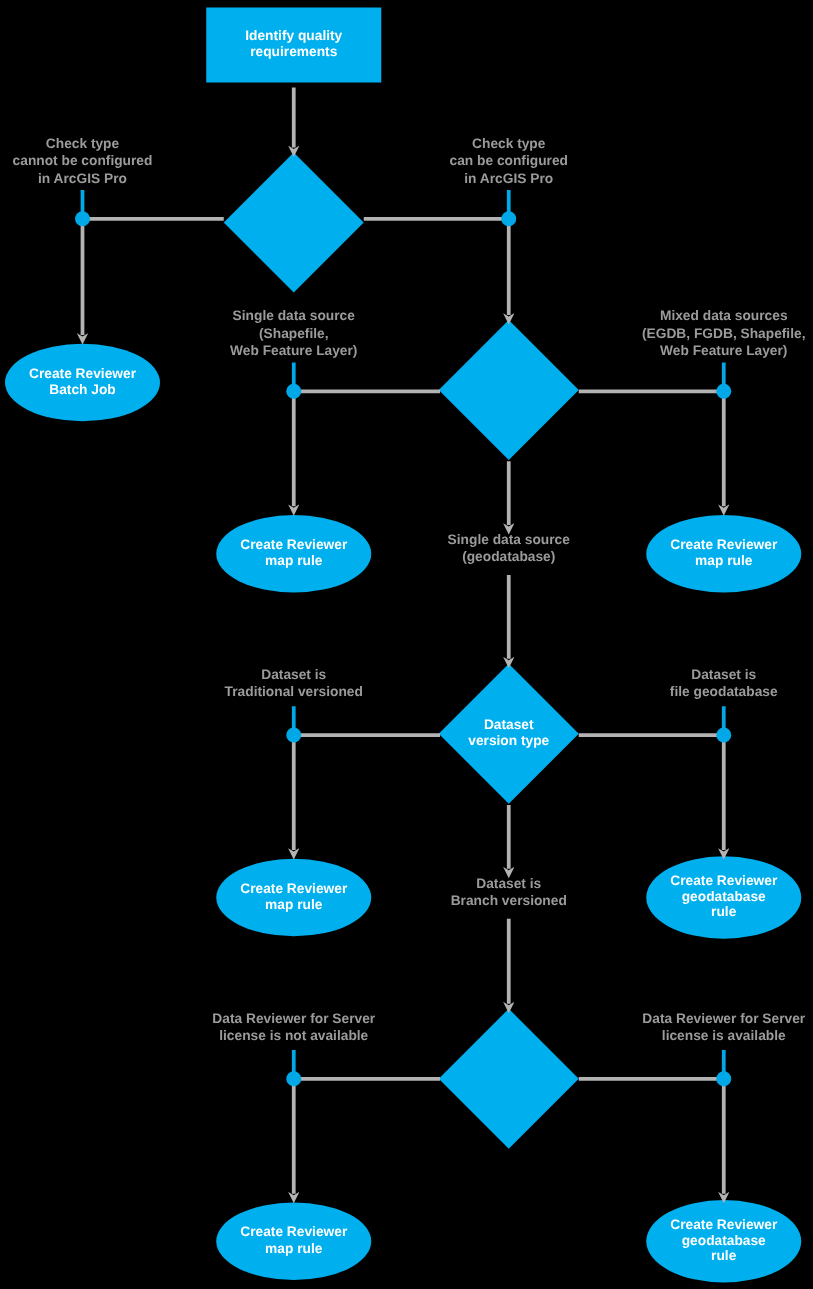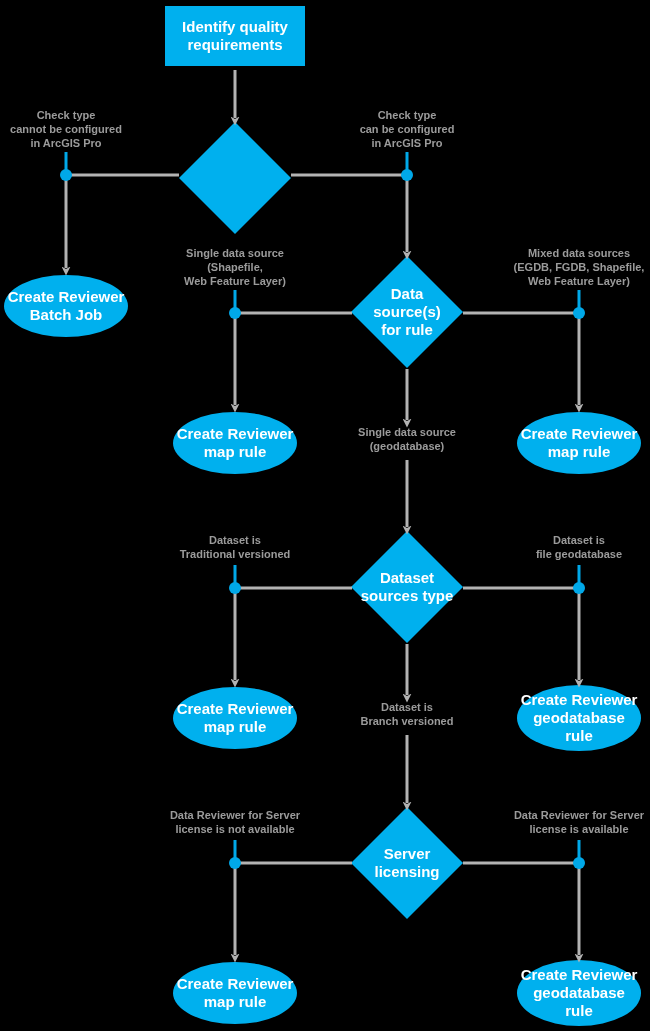--- a/index.html
+++ b/index.html
@@ -20,21 +20,21 @@
   #flow-svg {
     position: absolute;
     left: 0;
     top: 0;
     width: 650px;
     height: 1031px;
   }
   .node-label {
     position: absolute;
     color: #ffffff;
-    font-size: 15px;
+    font-size: 11px;
     font-weight: bold;
     line-height: 1.18;
     text-align: center;
     white-space: pre-line;
     pointer-events: none;
     display: flex;
     align-items: center;
     justify-content: center;
   }
   .edge-label {
@@ -113,36 +113,31 @@
         <circle cx="579" cy="588" r="6" fill="#00a8e8"></circle>
         <circle cx="235" cy="863" r="6" fill="#00a8e8"></circle>
         <circle cx="579" cy="863" r="6" fill="#00a8e8"></circle>
       </g>
   </svg>
 
   <div class="node-label" id="nl0" style="left: 165px; top: 6px; width: 140px; height: 60px;">Identify quality
 requirements</div>
   <div class="node-label" id="nl2" style="left: 4px; top: 275px; width: 124px; height: 62px;">Create Reviewer
 Batch Job</div>
-  <div class="node-label" id="nl3" style="left: 351px; top: 256px; width: 112px; height: 112px;">Data
-source(s)
-for rule</div>
   <div class="node-label" id="nl4" style="left: 173px; top: 412px; width: 124px; height: 62px;">Create Reviewer
 map rule</div>
   <div class="node-label" id="nl5" style="left: 517px; top: 412px; width: 124px; height: 62px;">Create Reviewer
 map rule</div>
   <div class="node-label" id="nl6" style="left: 351px; top: 531px; width: 112px; height: 112px;">Dataset
-sources type</div>
+version type</div>
   <div class="node-label" id="nl7" style="left: 173px; top: 687px; width: 124px; height: 62px;">Create Reviewer
 map rule</div>
   <div class="node-label" id="nl8" style="left: 517px; top: 685px; width: 124px; height: 66px;">Create Reviewer
 geodatabase
 rule</div>
-  <div class="node-label" id="nl9" style="left: 351px; top: 807px; width: 112px; height: 112px;">Server
-licensing</div>
   <div class="node-label" id="nl10" style="left: 173px; top: 962px; width: 124px; height: 62px;">Create Reviewer
 map rule</div>
   <div class="node-label" id="nl11" style="left: 517px; top: 960px; width: 124px; height: 66px;">Create Reviewer
 geodatabase
 rule</div>
 
   <div class="edge-label" id="el0" style="width: 170px; left: -19px; top: 108px;">Check type
 cannot be configured
 in ArcGIS Pro</div>
   <div class="edge-label" id="el1" style="width: 170px; left: 322px; top: 108px;">Check type

